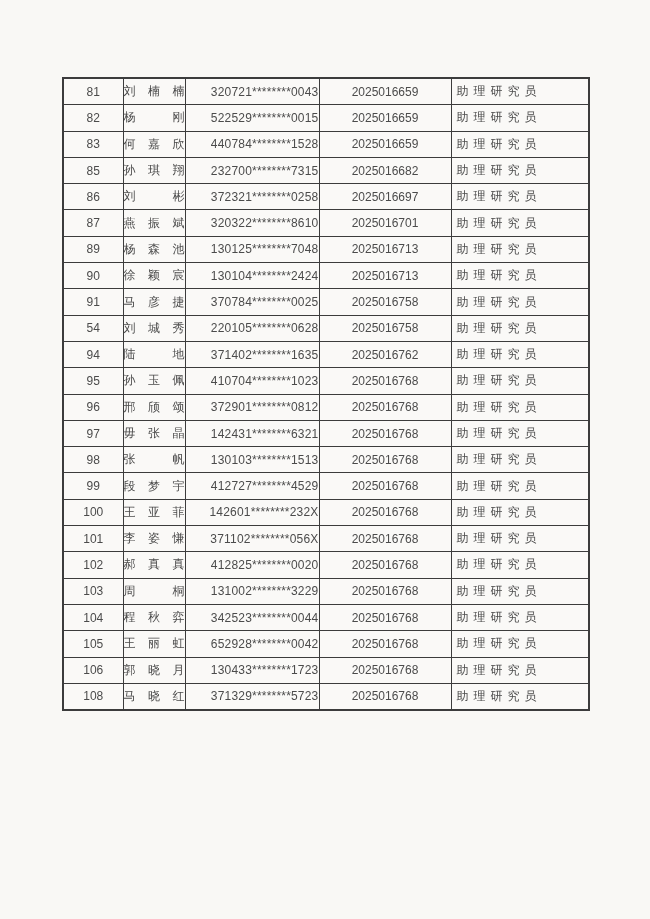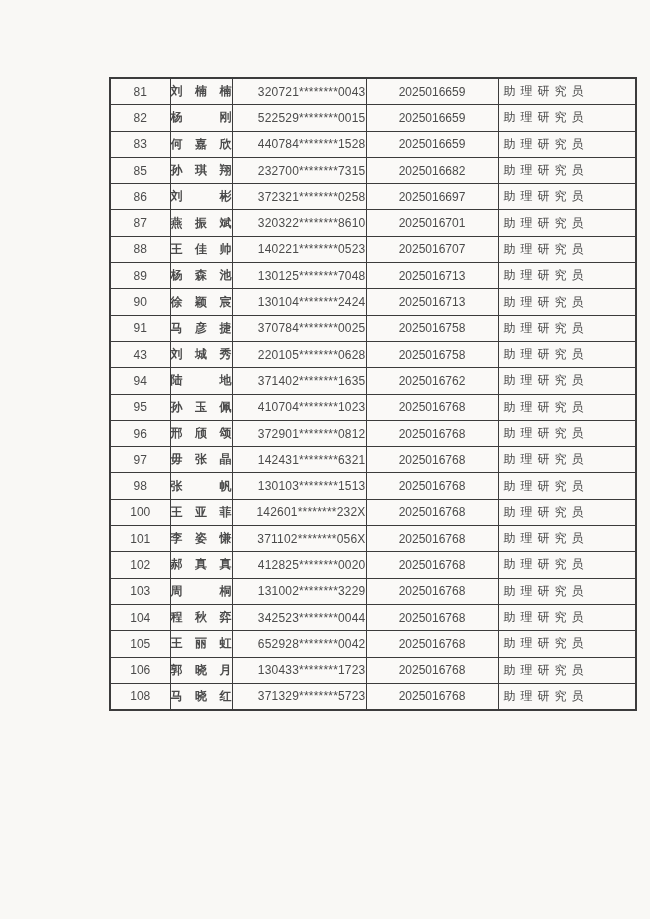--- a/index.html
+++ b/index.html
@@ -17,21 +17,20 @@
   }
   table.roster {
     position: absolute;
     left: 62px;
     top: 77px;
     width: 526px;
     border-collapse: collapse;
     table-layout: fixed;
     border: 2px solid #3c3c3c;
     background: #faf9f7;
-    margin-left: 47px;
   }
   table.roster td {
     border: 1px solid #3c3c3c;
     height: 25.3px;
     font-size: 12px;
     color: #4b4b4b;
     vertical-align: middle;
     padding: 0;
     overflow: hidden;
     white-space: nowrap;
@@ -39,21 +38,20 @@
   td.c-no {
     text-align: center;
     font-family: "Liberation Sans", sans-serif;
   }
   td.c-name {
     font-family: "Liberation Serif", serif;
     color: #3e3e3e;
     padding: 0 6px;
     text-align: justify;
     text-align-last: justify;
-    font-weight: bold;
   }
   td.c-id {
     padding-left: 7px;
     letter-spacing: 0.2px;
     font-family: Liberation Sans, sans-serif;
     text-align: right;
   }
   td.c-cert {
     text-align: center;
     font-family: "Liberation Sans", sans-serif;
@@ -115,27 +113,20 @@
         <td class="c-title">助理研究员</td>
       </tr>
         <tr class="row">
         <td class="c-no">87</td>
         <td class="c-name">燕振斌</td>
         <td class="c-id">320322********8610</td>
         <td class="c-cert">2025016701</td>
         <td class="c-title">助理研究员</td>
       </tr>
         <tr class="row">
-        <td class="c-no">88</td>
-        <td class="c-name">王佳帅</td>
-        <td class="c-id">140221********0523</td>
-        <td class="c-cert">2025016707</td>
-        <td class="c-title">助理研究员</td>
-      </tr>
-        <tr class="row">
         <td class="c-no">89</td>
         <td class="c-name">杨森池</td>
         <td class="c-id">130125********7048</td>
         <td class="c-cert">2025016713</td>
         <td class="c-title">助理研究员</td>
       </tr>
         <tr class="row">
         <td class="c-no">90</td>
         <td class="c-name">徐颖宸</td>
         <td class="c-id">130104********2424</td>
@@ -143,21 +134,21 @@
         <td class="c-title">助理研究员</td>
       </tr>
         <tr class="row">
         <td class="c-no">91</td>
         <td class="c-name">马彦捷</td>
         <td class="c-id">370784********0025</td>
         <td class="c-cert">2025016758</td>
         <td class="c-title">助理研究员</td>
       </tr>
         <tr class="row">
-        <td class="c-no">43</td>
+        <td class="c-no">54</td>
         <td class="c-name">刘城秀</td>
         <td class="c-id">220105********0628</td>
         <td class="c-cert">2025016758</td>
         <td class="c-title">助理研究员</td>
       </tr>
         <tr class="row">
         <td class="c-no">94</td>
         <td class="c-name">陆地</td>
         <td class="c-id">371402********1635</td>
         <td class="c-cert">2025016762</td>
@@ -181,20 +172,27 @@
         <td class="c-no">97</td>
         <td class="c-name">毋张晶</td>
         <td class="c-id">142431********6321</td>
         <td class="c-cert">2025016768</td>
         <td class="c-title">助理研究员</td>
       </tr>
         <tr class="row">
         <td class="c-no">98</td>
         <td class="c-name">张帆</td>
         <td class="c-id">130103********1513</td>
+        <td class="c-cert">2025016768</td>
+        <td class="c-title">助理研究员</td>
+      </tr>
+        <tr class="row">
+        <td class="c-no">99</td>
+        <td class="c-name">段梦宇</td>
+        <td class="c-id">412727********4529</td>
         <td class="c-cert">2025016768</td>
         <td class="c-title">助理研究员</td>
       </tr>
         <tr class="row">
         <td class="c-no">100</td>
         <td class="c-name">王亚菲</td>
         <td class="c-id">142601********232X</td>
         <td class="c-cert">2025016768</td>
         <td class="c-title">助理研究员</td>
       </tr>

